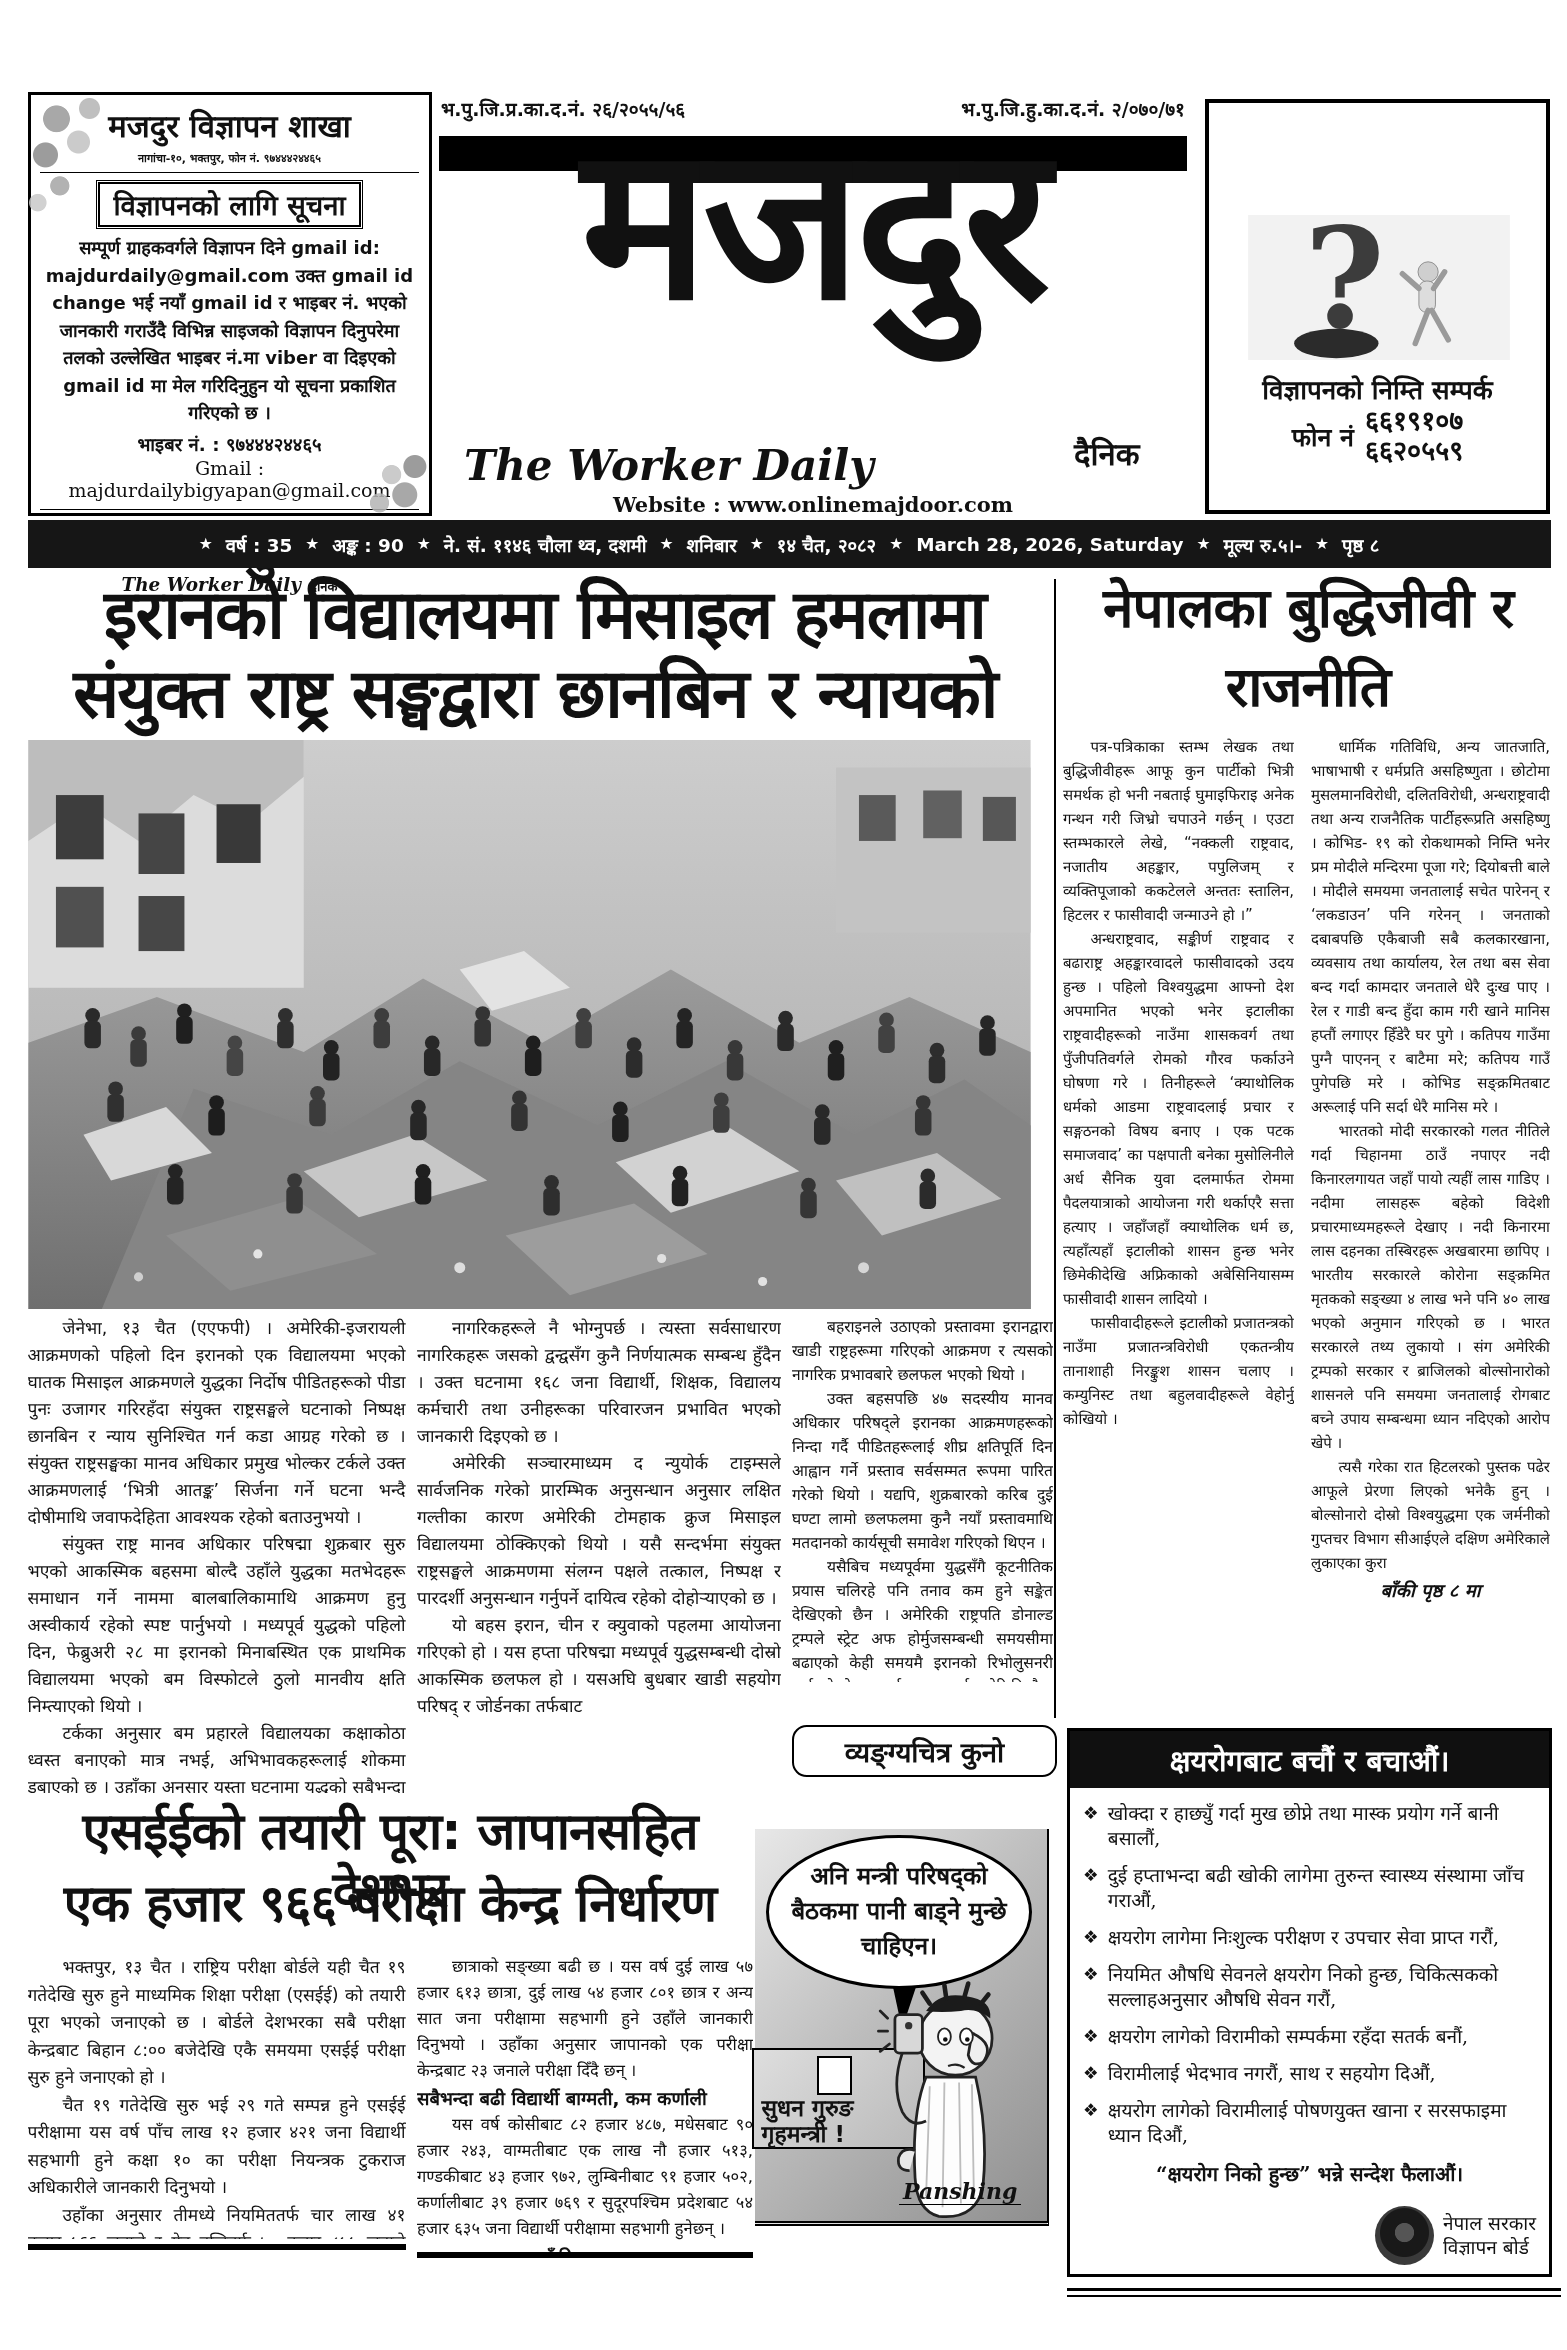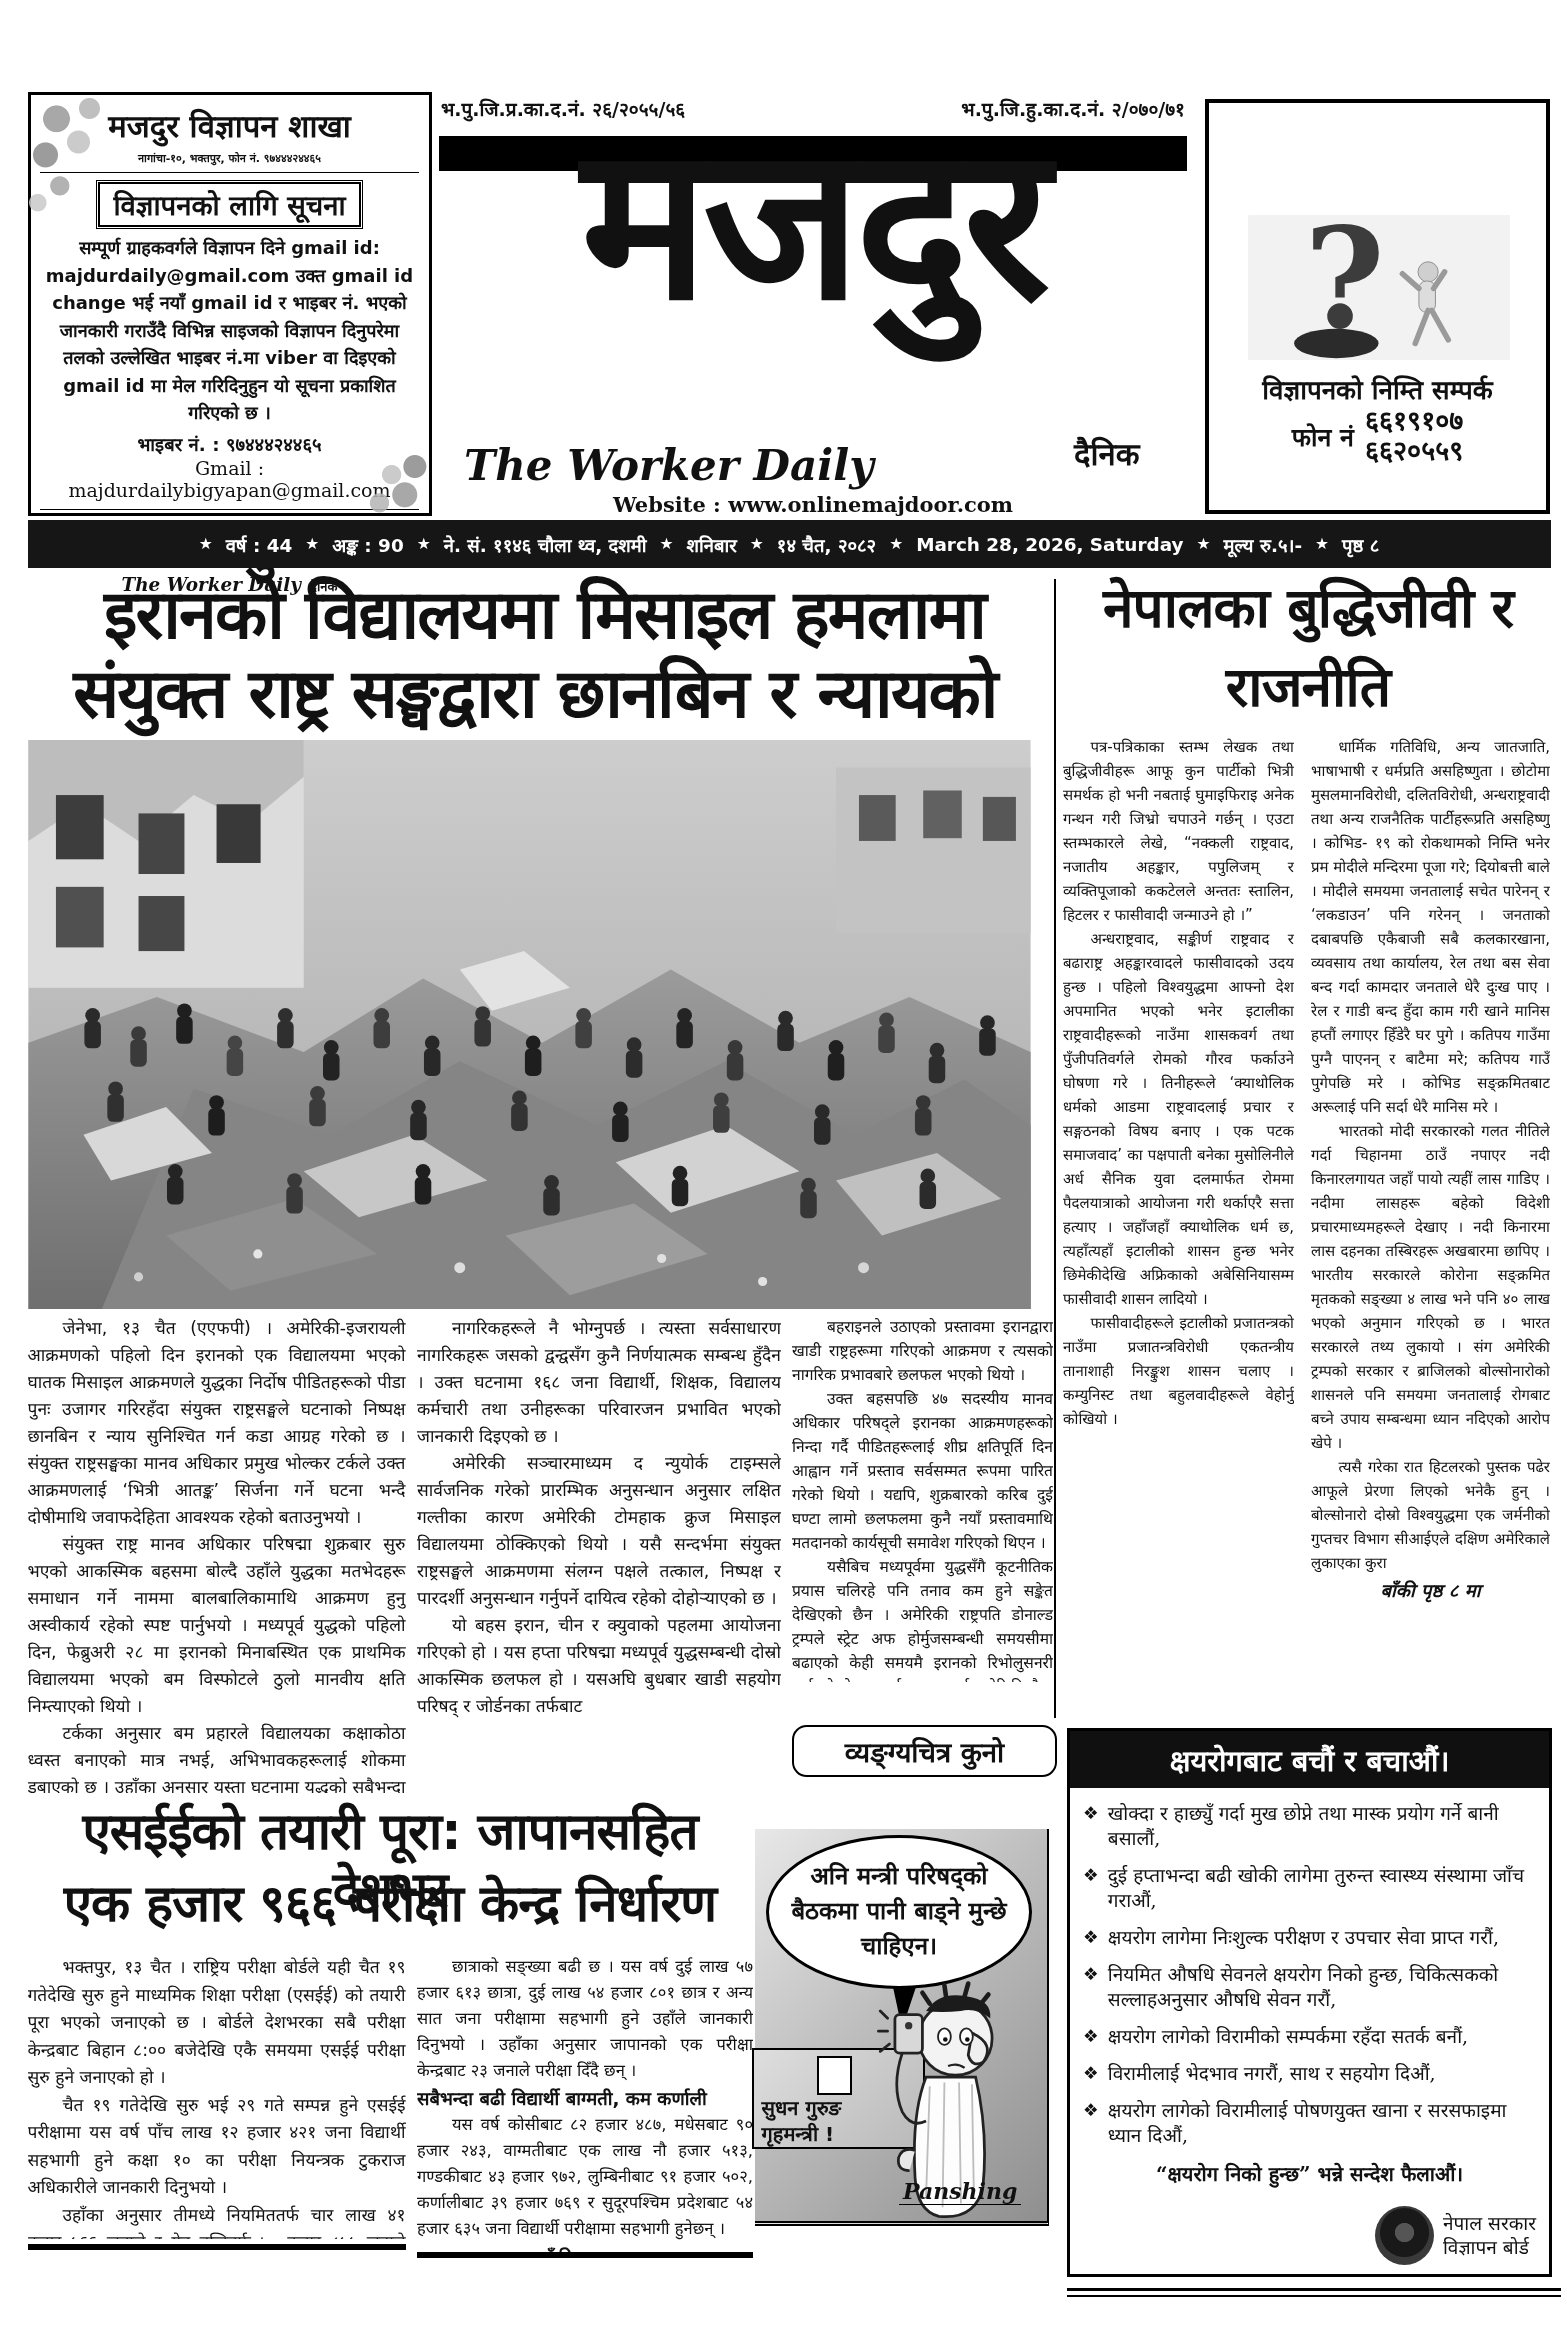--- a/index.html
+++ b/index.html
@@ -115,21 +115,21 @@
     border-bottom:5.5px double #000;box-sizing:border-box;
     background:linear-gradient(135deg,#e8e8e8 0%,#bdbdbd 45%,#8f8f8f 100%);padding-left:45px;}
   #bubble{position:absolute;left:11px;top:5.5px;width:266px;height:154px;background:#fff;
     border:3.7px solid #000;border-radius:50%;display:flex;align-items:center;justify-content:center;
     text-align:center;font-size:24px;font-weight:bold;line-height:35px;padding:5.5px;box-sizing:border-box;}
   #bubble-tail{position:absolute;left:138px;top:158px;width:0;height:0;
     border-left:9.2px solid transparent;border-right:14.7px solid transparent;border-top:42px solid #000;}
   #cartoon-frame{position:absolute;left:-2.8px;top:219px;width:173px;height:101px;border:2.8px solid #000;
     background:linear-gradient(135deg,#dedede,#b9b9b9);padding:5.5px 7.3px;box-sizing:border-box;}
   #cartoon-frame .photo-sq{width:31px;height:35px;border:2.8px solid #000;background:#fff;margin-left:55px;}
-  #cartoon-frame .frame-text{font-size:20px;font-weight:bold;line-height:24px;margin-top:1.8px;}
+  #cartoon-frame .frame-text{font-size:23px;font-weight:bold;line-height:24px;margin-top:1.8px;}
   #cartoon-man{position:absolute;left:83px;top:138px;width:211px;height:253px;}
   #cartoon-sign{position:absolute;right:26px;bottom:16.5px;font-family:"DejaVu Serif",serif;
     font-style:italic;font-size:22px;font-weight:bold;border-bottom:1.8px solid #000;padding:0 3.7px;}
 
   
   #tbbox{left:1067px;top:1728px;width:485px;height:549px;border:3.7px solid #000;box-sizing:border-box;background:#fff;}
   #tb-title{background:#101010;color:#fff;text-align:center;font-size:29px;font-weight:bold;
     padding:9.2px 0;}
   #tb-list{padding:13px 13px 0 13px;}
   .tb-item{display:flex;gap:9.2px;font-size:19px;line-height:25px;margin-bottom:12px;
@@ -188,21 +188,21 @@
     <span class="phone-nums">
       <div>६६१९१०७</div>
       <div>६६२०५५९</div>
     </span>
   </div>
 </div>
 
 <div class="abs" id="datebar">
     <span class="db-item">
     <span class="star">★</span>
-    <span>वर्ष : 44</span>
+    <span>वर्ष : 35</span>
   </span>
     <span class="db-item">
     <span class="star">★</span>
     <span>अङ्क : 90</span>
   </span>
     <span class="db-item">
     <span class="star">★</span>
     <span>ने. सं. ११४६ चौला थ्व, दशमी</span>
   </span>
     <span class="db-item">

